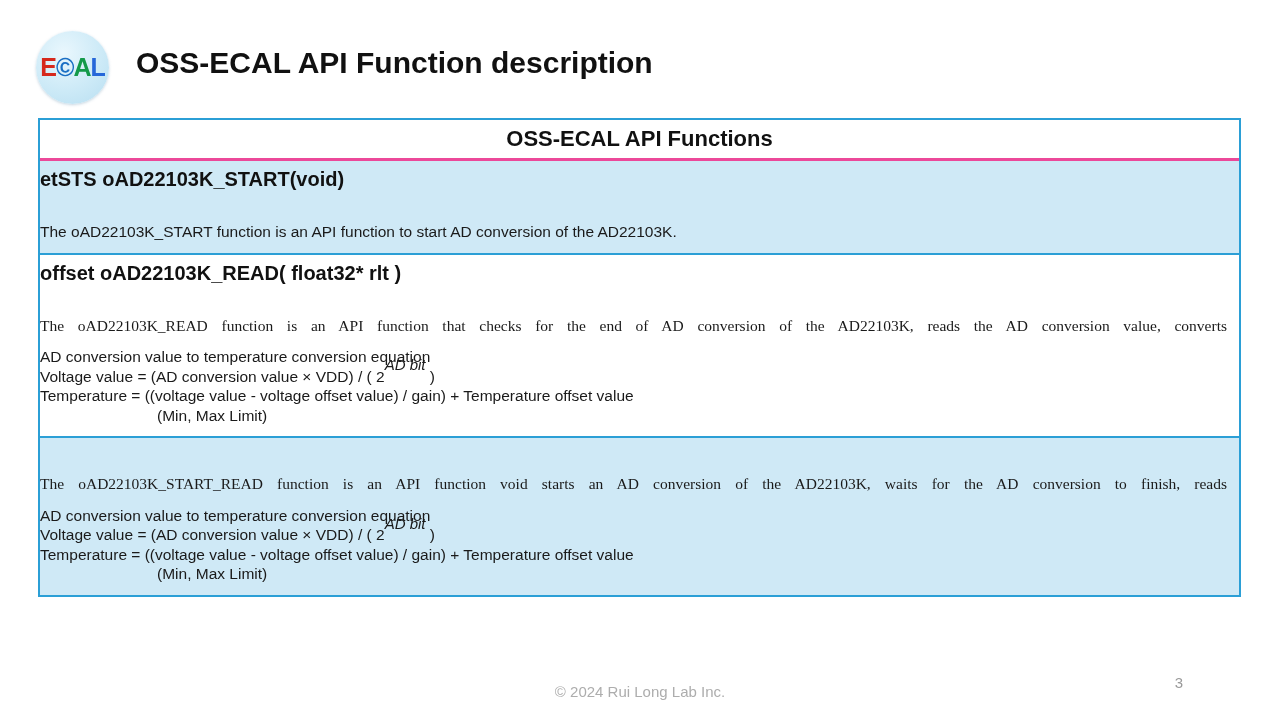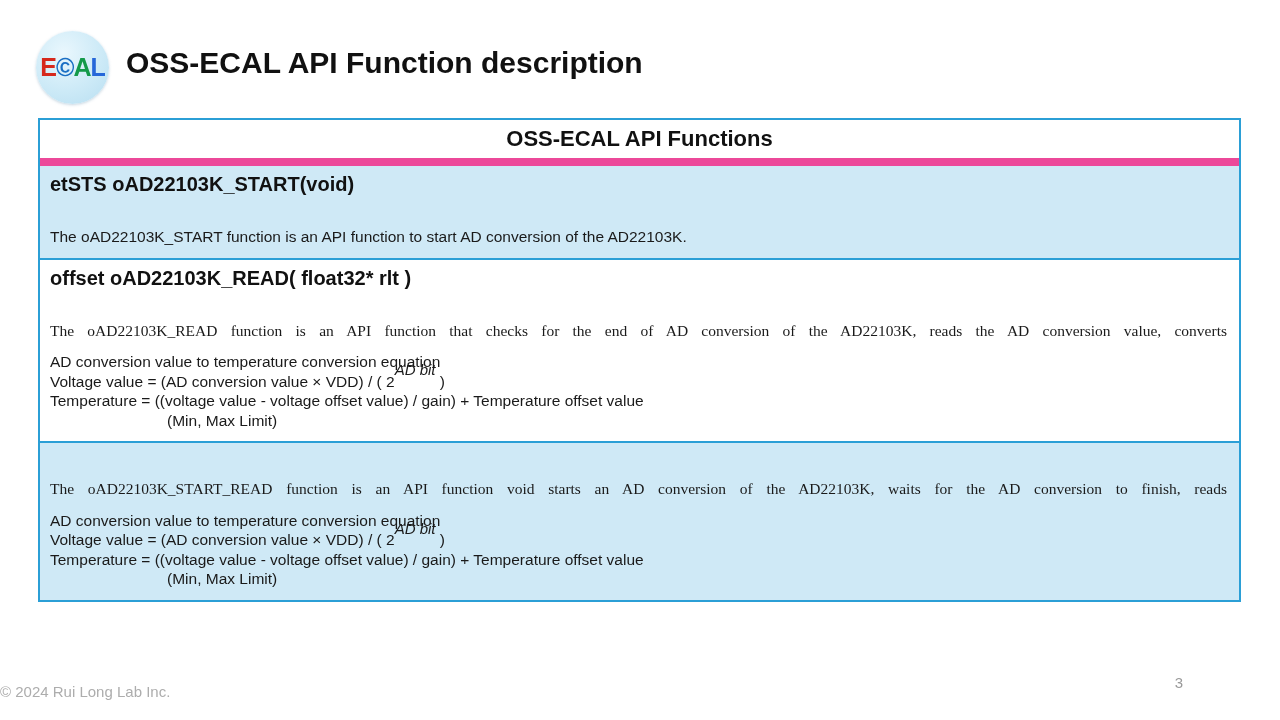--- a/index.html
+++ b/index.html
@@ -13,53 +13,53 @@
     position:absolute; left:36px; top:31px; width:73px; height:73px;
     border-radius:50%;
     background: radial-gradient(circle at 38% 30%, #e9f7fd 0%, #cdeaf7 55%, #b7def1 100%);
     box-shadow: 0 1px 3px rgba(110,150,180,.4);
     display:flex; align-items:center; justify-content:center;
     font-weight:bold; font-size:25px; letter-spacing:-1px;
   }
   .l-e { color:#d6281c; } .l-c { color:#1a6fc4; } .l-a { color:#149a4a; } .l-l { color:#2667d9; }
 
   .title {
-    position:absolute; left:126px; top:46px; margin:0;
+    position:absolute; left:136px; top:46px; margin:0;
     font-size:30px; font-weight:bold; color:#111111; white-space:nowrap;
   }
 
   
   .api-table {
     position:absolute; left:38px; top:118px; width:1199px;
     border:2px solid #2b9fd6; background:#ffffff;
   }
   .tbl-header {
     height:38px; line-height:38px; text-align:center;
     font-weight:bold; font-size:22px; color:#111111;
-    border-bottom:8px solid #ec4899; background:#ffffff;
+    border-bottom:3px solid #ec4899; background:#ffffff;
   }
   .fn {
-    padding:6px 12px 11px 10px;
+    padding:6px 12px 11px 0;
     border-bottom:2px solid #2b9fd6;
     font-size:15.5px; line-height:19.5px;
   }
   .fn:last-child { border-bottom:none; }
   .fn.hl { background:#cfe9f6; }
   .sig { font-size:20px; font-weight:bold; line-height:25px; color:#111111; }
   .desc { margin-top:30px; }
   .just { text-align:justify; text-align-last:justify;font-family:Liberation Serif, serif; }
   .eq { margin-top:12px; }
   .eq-limit { padding-left:117px; }
   sup.adbit {
     font-size:15px; line-height:0; position:relative; top:-5px;font-style:italic;
   }
 
   
   .copyright {
-    position:absolute; left:0; right:0; top:683px; 
+    position:absolute; left:0; right:0; top:683px; text-align:center;
     color:#adadad; font-size:15px;
   }
   .page-num {
     position:absolute; right:97px; top:674px;
     color:#9a9a9a; font-size:15px;
   }
 </style>
 </head>
 <body>
 

